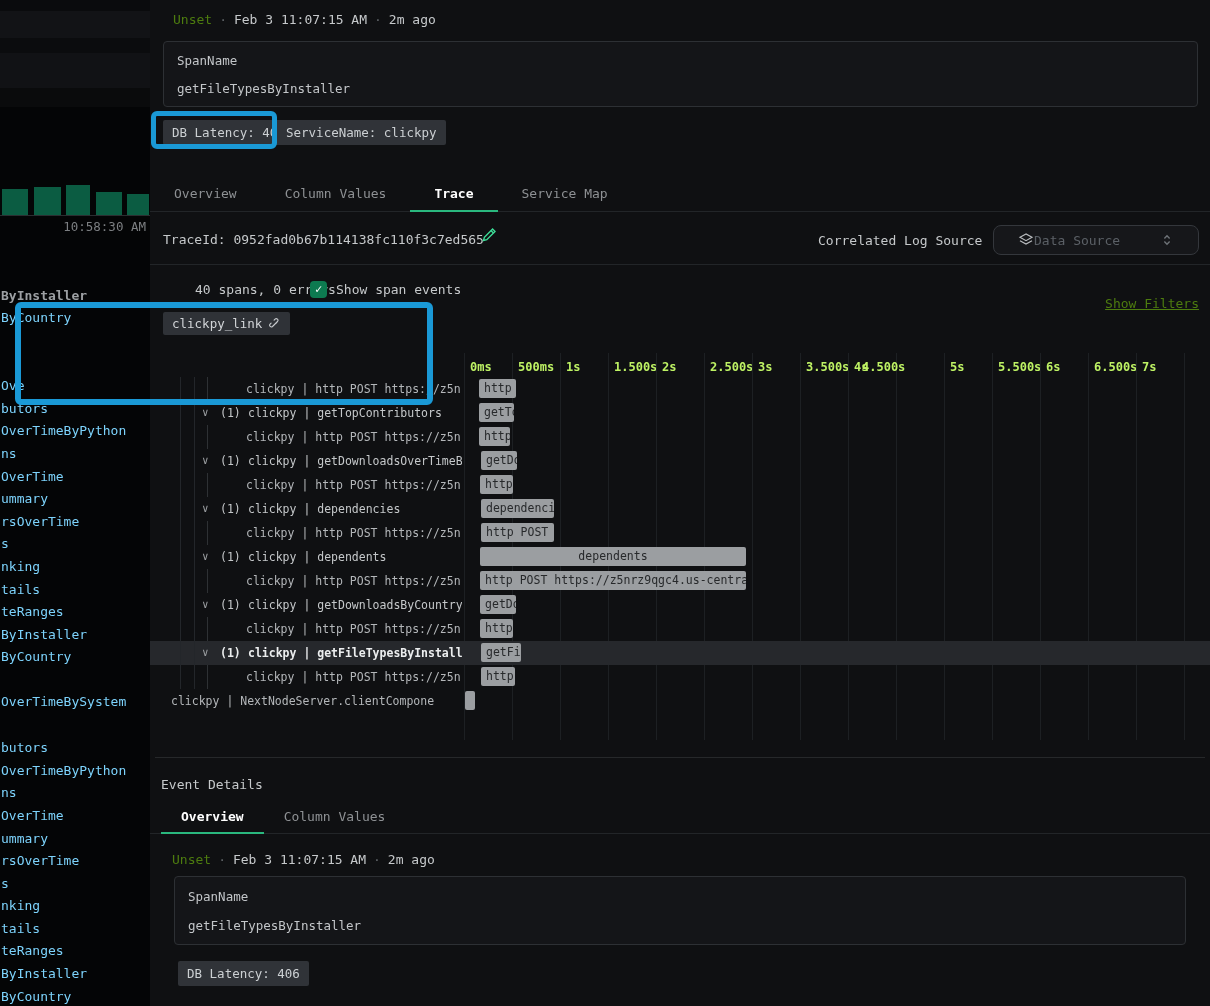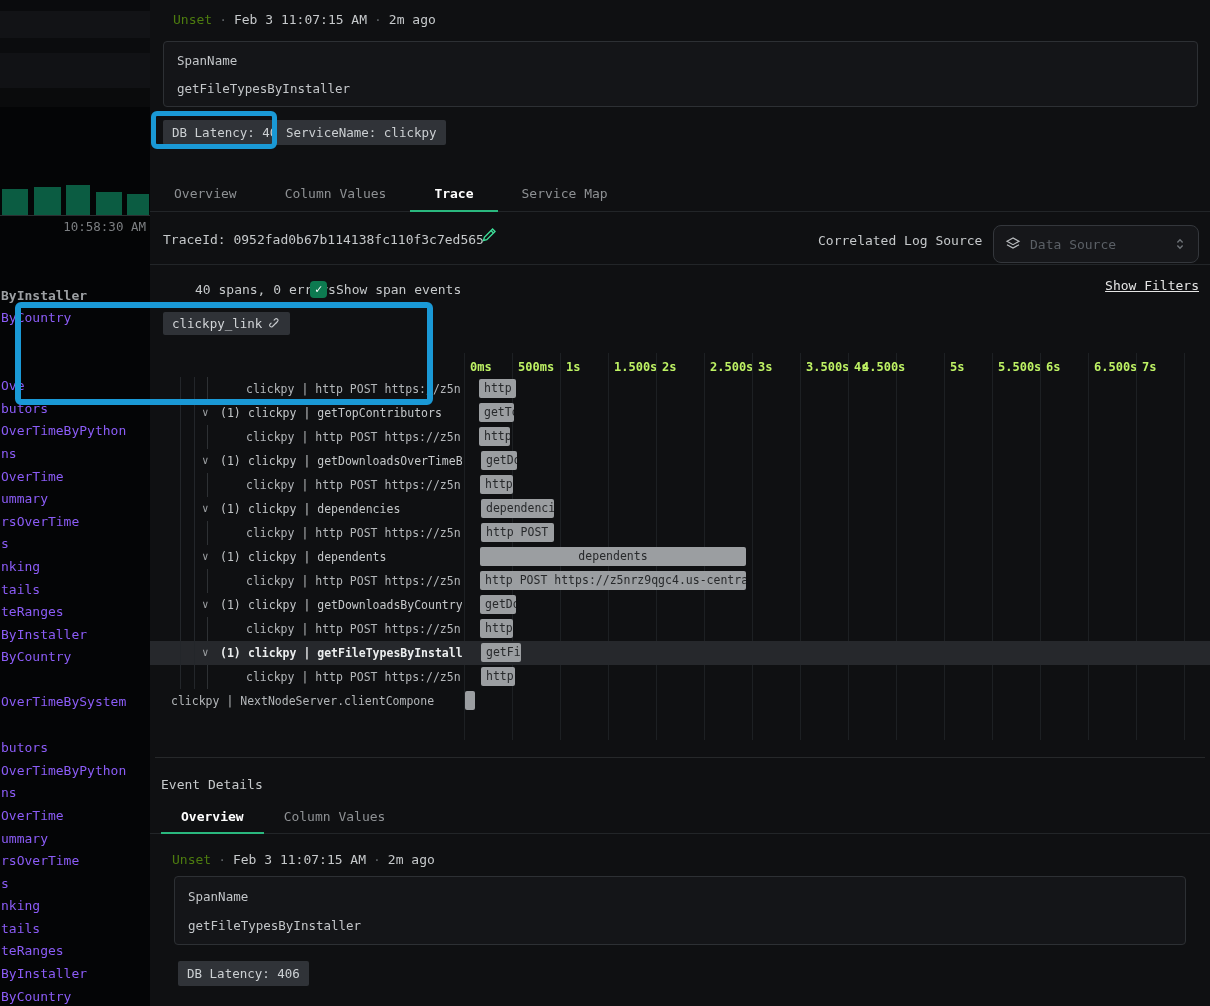--- a/index.html
+++ b/index.html
@@ -1,21 +1,21 @@
 <!DOCTYPE html>
 <html><head>
 <meta charset="utf-8">
 <style>
   html,body{margin:0;padding:0;background:#0e0f11;}
   .page{position:relative;width:1210px;height:1006px;background:#0f1012;overflow:hidden;
         font-family:"DejaVu Sans Mono","Liberation Mono",monospace;}
   
   .sidebar{position:absolute;left:0;top:0;width:150px;height:1006px;background:#040506;border-right:1px solid #1e2124;}
   .sb-band{position:absolute;left:0;width:150px;}
-  .sb-item{position:absolute;left:1px;font-size:13px;color:#8b5cf6;white-space:nowrap;}
+  .sb-item{position:absolute;left:1px;font-size:13px;color:#7dd3fc;white-space:nowrap;}
   .sb-item.bold{font-weight:bold;color:#9da0a3;}
   .sb-bar{position:absolute;background:#0b5c42;}
   .sb-axis{position:absolute;left:0;top:215px;width:150px;height:1px;background:#2b2e31;}
   .sb-tick{position:absolute;left:110px;top:211px;width:1px;height:4px;background:#55585b;}
   .sb-time{position:absolute;right:4px;top:219px;font-size:12.5px;color:#7c7f82;}
   
   .main{position:absolute;left:150px;top:0;width:1060px;height:1006px;background:#0f1012;}
   .meta{position:absolute;font-size:13px;color:#c6c9cb;white-space:nowrap;}
   .meta .status{color:#4d7c0f;} .meta .dot{color:#5f6468;margin:0 7px;}
   .span-card{position:absolute;background:#141518;border:1px solid #2d3034;border-radius:4px;}
@@ -23,28 +23,28 @@
   .badge{position:absolute;height:25px;line-height:25px;padding:0 9px;background:#303338;color:#ccd0d3;
          font-size:12.5px;border-radius:2px;white-space:nowrap;}
   .tabs{position:absolute;left:0;width:1060px;border-bottom:1px solid #222528;display:flex;}
   .tab{line-height:34px;height:34px;font-size:13px;color:#8e9194;position:relative;white-space:nowrap;cursor:default;}
   .tab.active{color:#ffffff;font-weight:bold;}
   .tab.active::after{content:"";position:absolute;left:0;right:0;bottom:-1px;height:2px;background:#2ab87e;}
   .hdiv{position:absolute;height:1px;background:#222528;}
   .trace-id{position:absolute;left:13px;top:232px;font-size:13px;color:#c6c9cb;}
   .pencil{position:absolute;left:331px;top:227px;width:16px;height:16px;}
   .corr-label{position:absolute;left:668px;top:233px;font-size:13px;color:#c6c9cb;}
-  .select{position:absolute;left:843px;top:225px;width:206px;height:38px;background:#16171a;border:1px solid #34373c;
-          border-radius:8px;display:flex;align-items:center;padding:0 11px;gap:9px;box-sizing:border-box;}
+  .select{position:absolute;left:843px;top:225px;width:206px;height:30px;background:#16171a;border:1px solid #34373c;
+          border-radius:8px;display:flex;align-items:center;padding:0 24px;box-sizing:border-box;}
   .select .ph{color:#5b6066;font-size:13px;flex:1;}
   .spans-count{position:absolute;left:13px;top:282px;font-size:13px;color:#c6c9cb;margin-left:32px;}
   .checkbox{position:absolute;left:160px;top:281px;width:17px;height:17px;background:#0d7a50;border-radius:4px;
             color:#fff;font-size:12px;line-height:17px;text-align:center;}
   .sse-label{position:absolute;left:186px;top:282px;font-size:13px;color:#c6c9cb;}
-  .show-filters{position:absolute;right:11px;top:278px;font-size:13px;color:#e5e5e5;text-decoration:underline;}
+  .show-filters{position:absolute;right:11px;top:296px;font-size:13px;color:#4d7c0f;text-decoration:underline;}
   .chip{position:absolute;left:13px;top:312px;height:23px;background:#2f3237;border-radius:2px;display:inline-flex;
         align-items:center;gap:7px;padding:0 9px;font-size:12.5px;color:#d2d5d8;}
   
   .gridline{position:absolute;width:1px;top:353px;height:387px;background:#1d2023;}
   .axis-label{position:absolute;top:360px;font-size:12px;color:#bef264;white-space:nowrap;font-weight:bold;}
   .trow{position:absolute;left:0;width:1060px;height:24px;}
   .trow.selected{background:#26282c;}
   .guide{position:absolute;top:0;width:1px;height:24px;background:#23262a;}
   .name-wrap{position:absolute;left:0;top:0;width:312px;height:24px;overflow:hidden;white-space:nowrap;}
   .t-chevron{position:absolute;left:52px;top:5px;font-size:11px;color:#9a9da0;}

